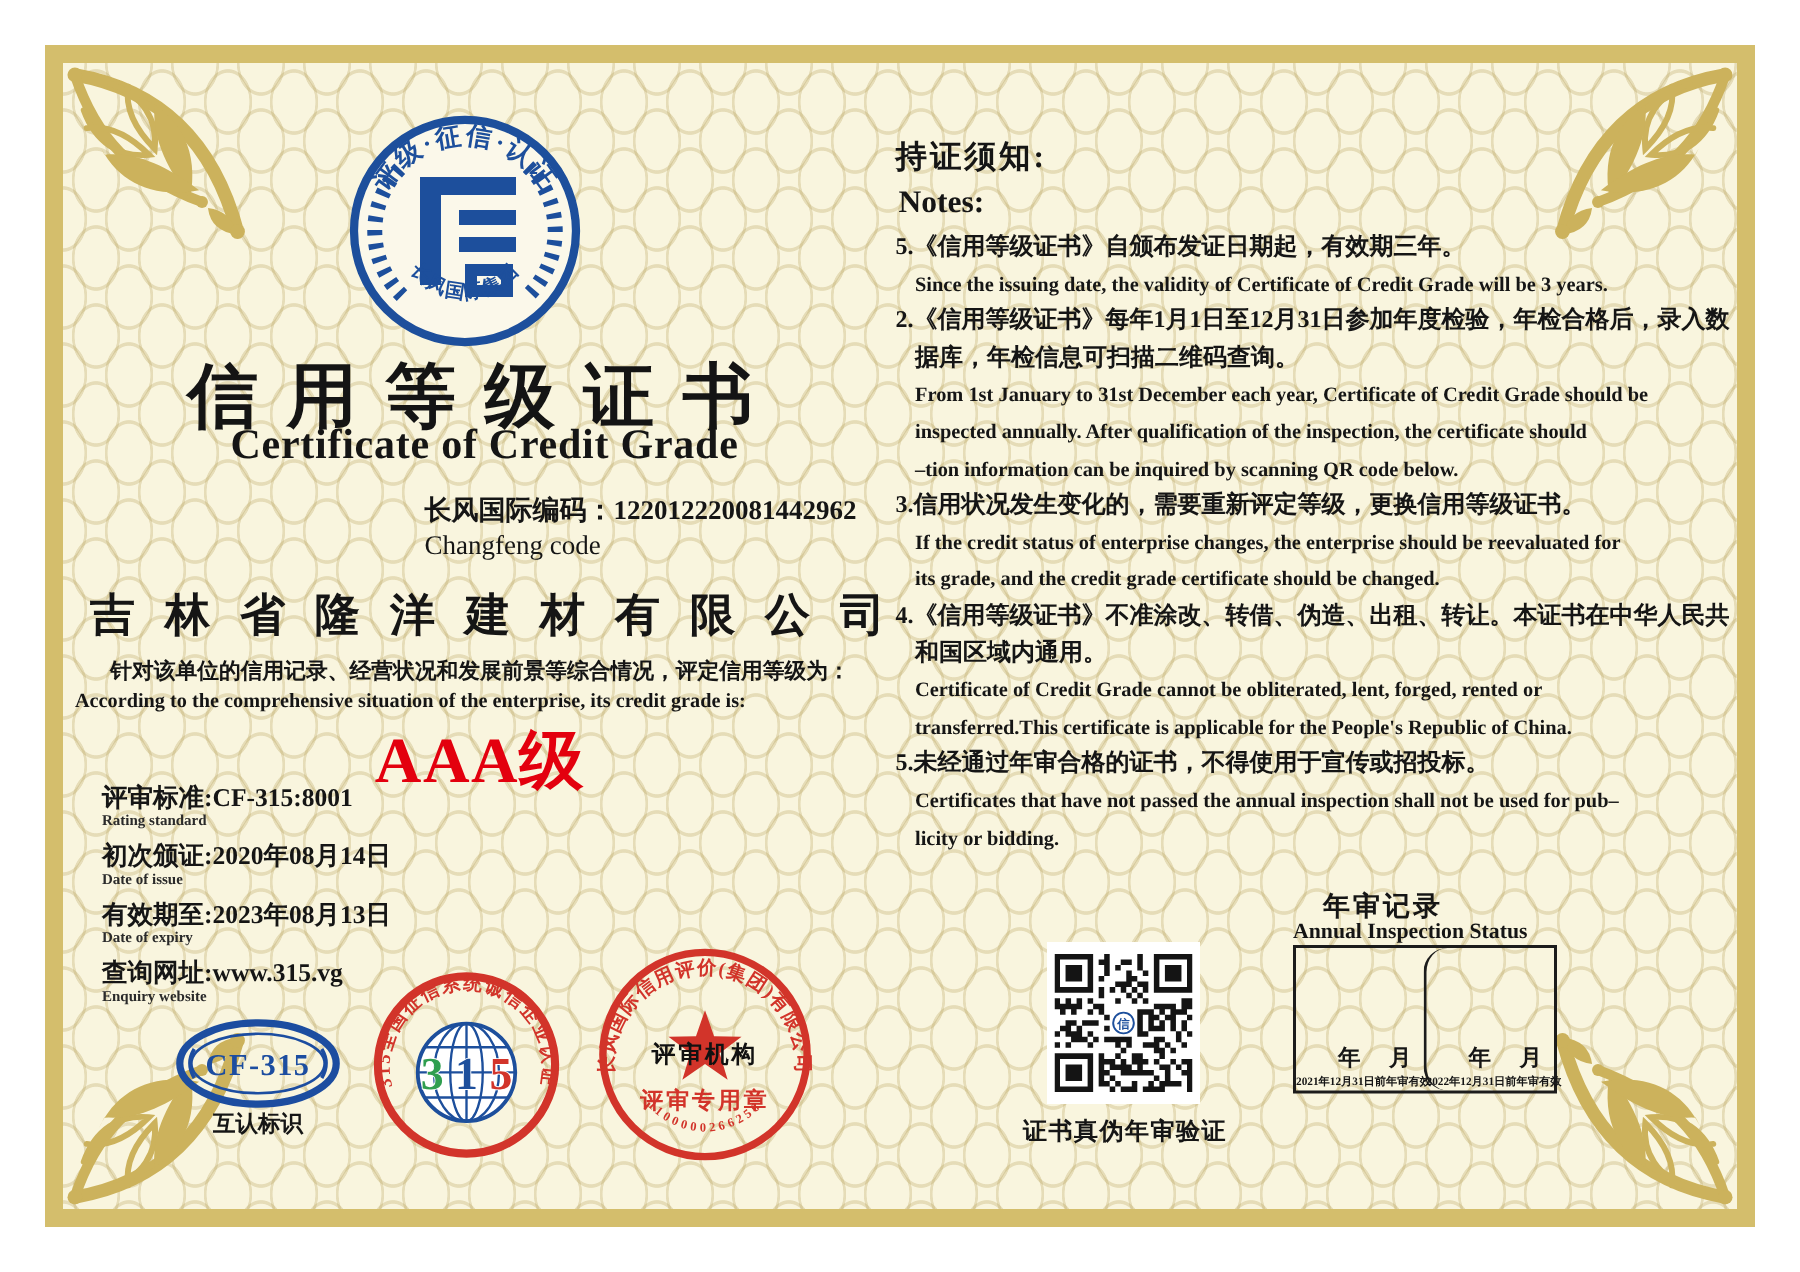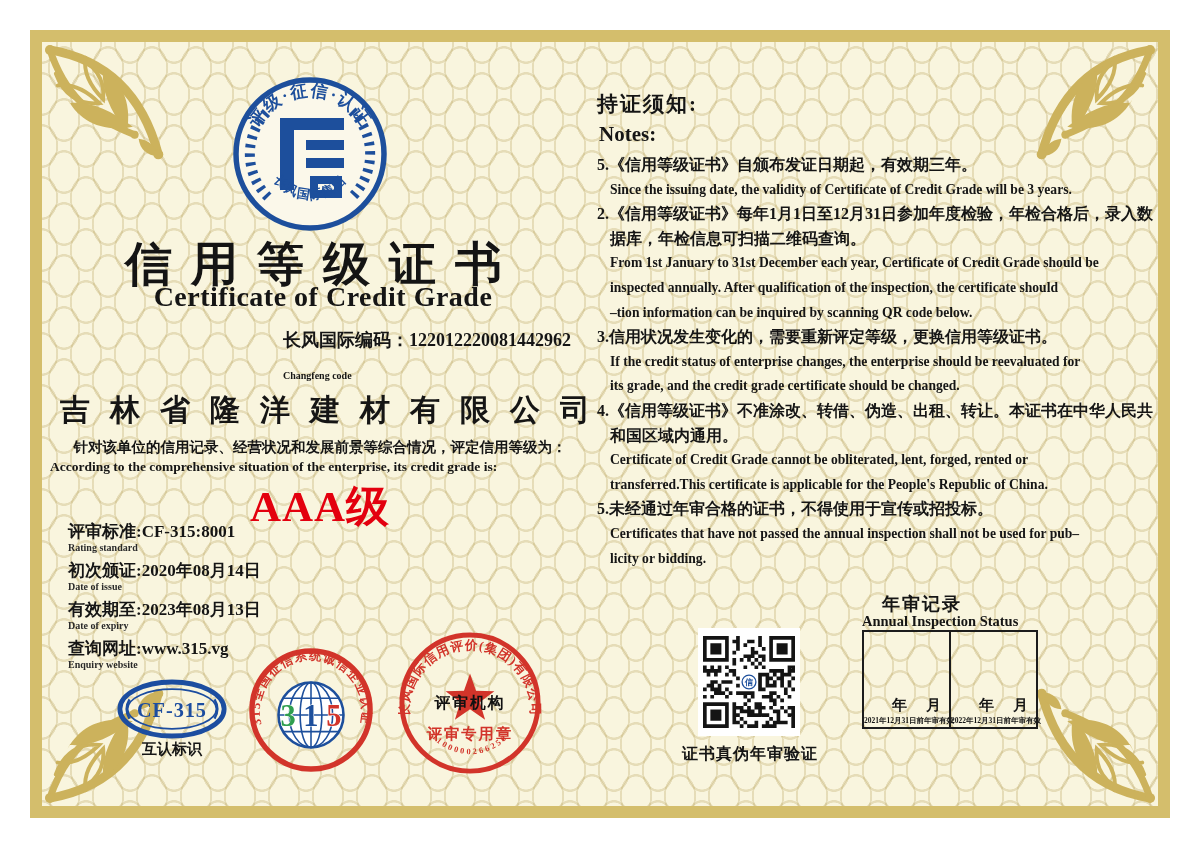--- a/index.html
+++ b/index.html
@@ -16,21 +16,21 @@
   .fl-tr{right:44px;top:44px;transform:scaleX(-1);}
   .fl-bl{left:44px;bottom:44px;transform:scaleY(-1);}
   .fl-br{right:44px;bottom:44px;transform:scale(-1,-1);}
   .abs{position:absolute;}
   
   .emblem{left:230px;top:73px;width:160px;height:162px;}
   .title-cn{left:60px;top:233px;width:526px;text-align:center;font-size:47px;font-weight:900;letter-spacing:19px;color:#141414;font-family:"Liberation Serif","DejaVu Serif",serif;}
   .title-en{left:60px;top:281px;width:526px;text-align:center;font-size:28px;font-weight:700;letter-spacing:.5px;}
   .code-wrap{left:283px;top:328px;width:300px;}
   .code-line{font-size:18px;font-weight:700;white-space:nowrap;}
-  .code-sub{font-size:10px;font-weight:700;margin-top:18px;}
+  .code-sub{font-size:18px;font-weight:400;margin-top:1px;}
   .company{left:40px;top:390px;width:560px;text-align:center;font-size:30px;font-weight:900;letter-spacing:20px;text-indent:20px;white-space:nowrap;font-family:"Liberation Sans","DejaVu Sans",sans-serif;}
   .stmt-cn{left:50px;top:438px;width:540px;text-align:center;font-size:14.5px;font-weight:700;}
   .stmt-en{left:50px;top:459px;width:540px;font-size:13.5px;font-weight:700;}
   .grade{left:60px;top:478px;width:520px;text-align:center;font-size:43px;font-weight:900;color:#e3000e;letter-spacing:1px;}
   .fields{left:68px;top:520px;width:300px;}
   .field{margin-bottom:6px;}
   .field .cn{font-size:17px;font-weight:900;white-space:nowrap;}
   .field .en{font-size:10px;font-weight:700;color:#2a2a2a;margin-top:-1px;}
   
   .seal-oval{left:116px;top:678px;width:112px;height:62px;}
@@ -44,21 +44,21 @@
   .note-line{line-height:24.6px;white-space:nowrap;}
   .note-line.cn{font-size:16px;font-weight:700;}
   .note-line.en{font-size:13.6px;font-weight:700;}
   .note-line.ind{padding-left:13px;}
   
   .qr-box{left:698px;top:628px;width:102px;height:108px;background:#ffffff;display:flex;align-items:center;justify-content:center;}
   .qr-caption{left:660px;top:744px;width:180px;text-align:center;font-size:16px;font-weight:900;letter-spacing:1px;}
   .annual-title-cn{left:882px;top:592px;font-size:18px;font-weight:900;letter-spacing:2px;}
   .annual-title-en{left:862px;top:613px;font-size:14.5px;font-weight:700;}
   .annual-table{left:862px;top:630px;width:172px;height:95px;border:2px solid #1c1c1c;display:flex;}
-  .annual-cell{position:relative;flex:1;}
+  .annual-cell{position:relative;flex:1;border-radius:16px;}
   .annual-cell + .annual-cell{border-left:2px solid #1c1c1c;}
   .annual-ym{position:absolute;right:6px;bottom:12px;font-size:15px;font-weight:900;letter-spacing:2px;}
   .annual-valid{position:absolute;left:0;right:0;bottom:1px;text-align:center;font-size:7.5px;font-weight:700;white-space:nowrap;}
 </style>
 </head>
 <body>
 
 <div class="page">
   <div class="frame"></div>
 

